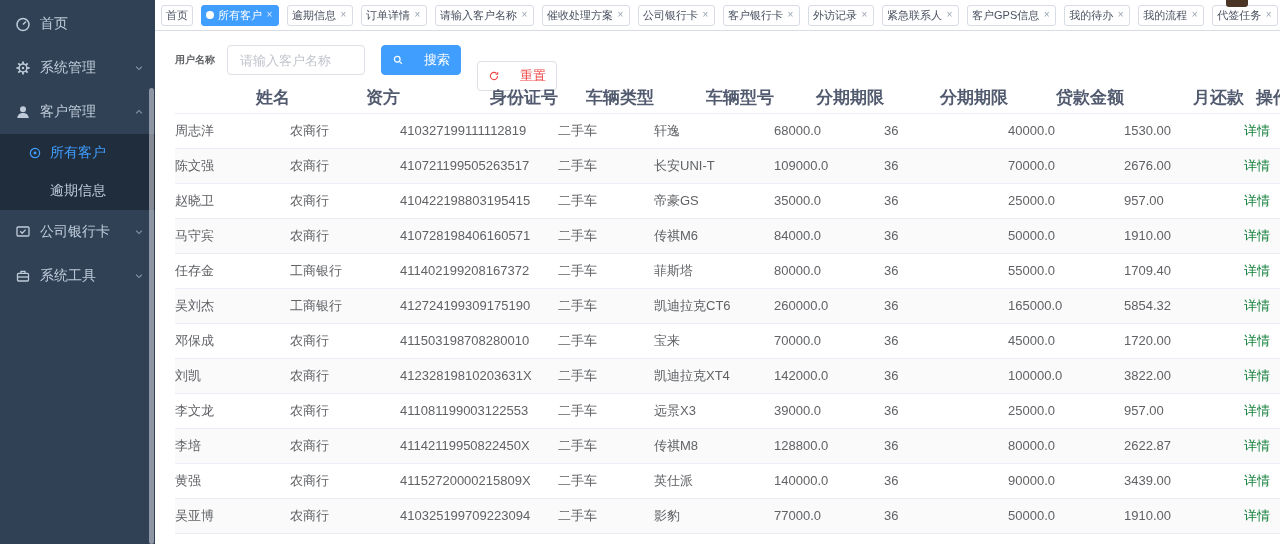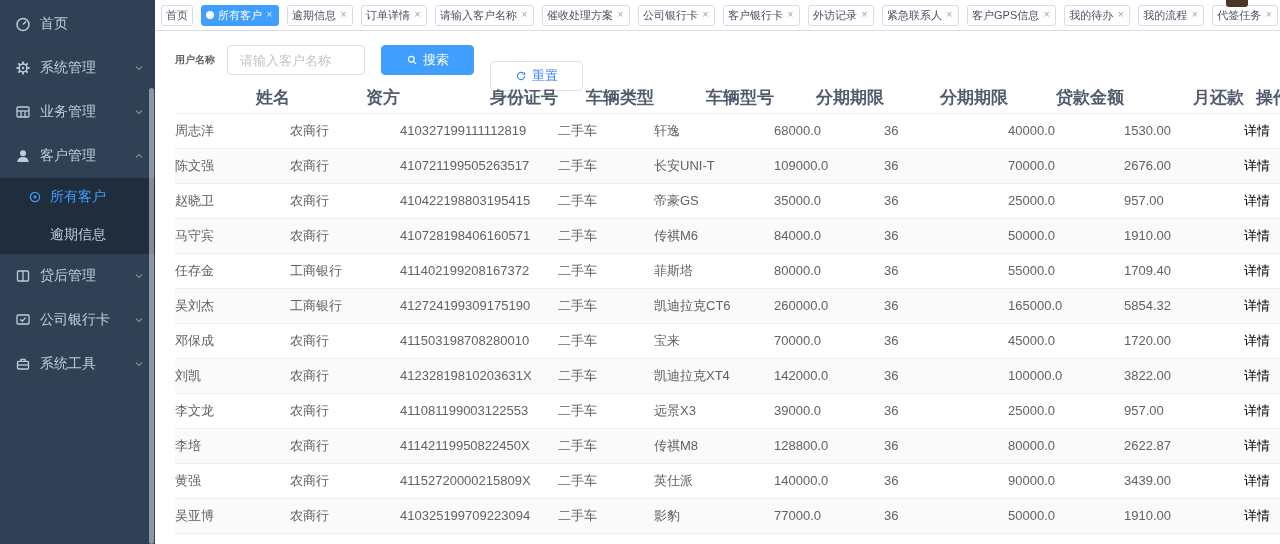--- a/index.html
+++ b/index.html
@@ -38,33 +38,33 @@
   .tag.active .close { color:#dceafd; }
 
   .content { flex:1; padding:0 20px; background:#fff; overflow:hidden; }
   .search-row { display:flex; align-items:center; margin-top:14px; height:30px; }
   .search-label { font-size:10px; font-weight:bold; color:#606266; margin-right:12px; }
   .search-input { width:138px; height:30px; border:1px solid #dcdfe6; border-radius:4px;
     padding:0 12px; font-size:13px; color:#606266; outline:none; margin-right:16px;
     font-family:inherit; }
   .search-input::placeholder { color:#c0c4cc; }
   .btn { height:30px; display:inline-flex; align-items:center; border-radius:4px;
-    font-size:13px; padding:0 24px; cursor:pointer; border:1px solid transparent;
-    font-family:inherit; }
+    font-size:13px; padding:0 10px; cursor:pointer; border:1px solid transparent;
+    font-family:inherit;gap:15px; }
   .btn svg { margin-right:5px; }
   .btn-primary { background:#409eff; border-color:#409eff; color:#fff; margin-right:16px; }
-  .btn-plain { background:#fff; border-color:#dcdfe6; color:#3b82f6;margin-top:32px; }
+  .btn-plain { background:#fff; border-color:#dcdfe6; color:#ef4444;margin-top:32px; }
 
   .table-wrap { margin-top:8px; }
   table { width:1110px; table-layout:fixed; border-collapse:collapse; font-size:13px; color:#606266; }
   th { height:30px; text-align:right; font-weight:bold; color:#515a6e; font-size:17px;
     border-bottom:1px solid #ebeef5; padding:0; white-space:nowrap; overflow:hidden; }
   td { height:35px; border-bottom:1px solid #ebeef5; padding:0; white-space:nowrap; overflow:hidden; }
   tbody tr:nth-child(even) { background:#fafafa; }
-  .link { color:#000000; cursor:pointer; text-decoration:none; }
+  .link { color:#15803d; cursor:pointer; text-decoration:none; }
 
   .avatar-partial { position:absolute; left:1226px; top:0; width:22px; height:7px;
     background:#4a3526; border-radius:0 0 3px 3px; }
   .svg-defs { position:absolute; width:0; height:0; overflow:hidden; }
 </style>
 </head>
 <body>
 
 <svg class="svg-defs" aria-hidden="true">
   <defs>
@@ -169,33 +169,20 @@
     <span class="mi-label">系统管理</span>
     <span class="mi-arrow">
             <svg width="12" height="12">
               <use href="#chevron-down-icon"></use>
             </svg>
           </span>
   </div>
         <div class="menu-item">
     <span class="mi-icon">
             <svg width="16" height="16">
-              <use href="#grid-icon"></use>
-            </svg>
-          </span>
-    <span class="mi-label">业务管理</span>
-    <span class="mi-arrow">
-            <svg width="12" height="12">
-              <use href="#chevron-down-icon"></use>
-            </svg>
-          </span>
-  </div>
-        <div class="menu-item">
-    <span class="mi-icon">
-            <svg width="16" height="16">
               <use href="#user-icon"></use>
             </svg>
           </span>
     <span class="mi-label">客户管理</span>
     <span class="mi-arrow">
             <svg width="12" height="12">
               <use href="#chevron-up-icon"></use>
             </svg>
           </span>
   </div>
@@ -208,33 +195,20 @@
             </span>
     <span class="mi-label">所有客户</span>
 
   </div>
           <div class="menu-item">
     <span class="mi-icon"></span>
     <span class="mi-label">逾期信息</span>
 
   </div>
         </div>
-        <div class="menu-item">
-    <span class="mi-icon">
-            <svg width="16" height="16">
-              <use href="#book-icon"></use>
-            </svg>
-          </span>
-    <span class="mi-label">贷后管理</span>
-    <span class="mi-arrow">
-            <svg width="12" height="12">
-              <use href="#chevron-down-icon"></use>
-            </svg>
-          </span>
-  </div>
         <div class="menu-item">
     <span class="mi-icon">
             <svg width="16" height="16">
               <use href="#monitor-check-icon"></use>
             </svg>
           </span>
     <span class="mi-label">公司银行卡</span>
     <span class="mi-arrow">
             <svg width="12" height="12">
               <use href="#chevron-down-icon"></use>

